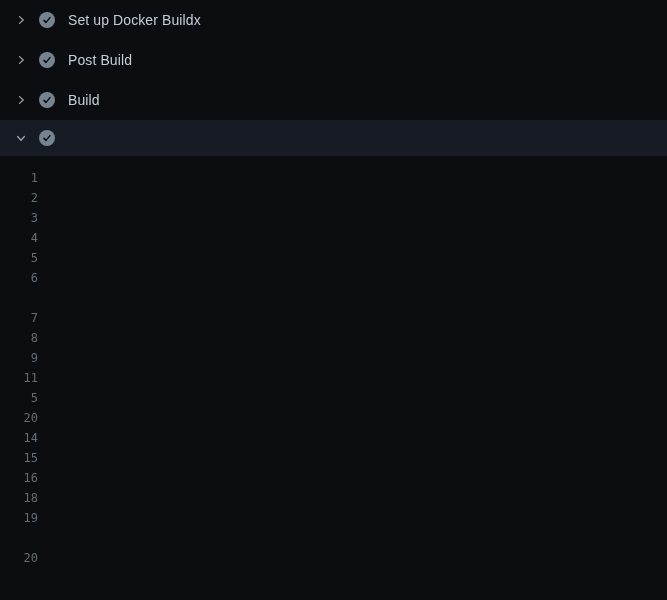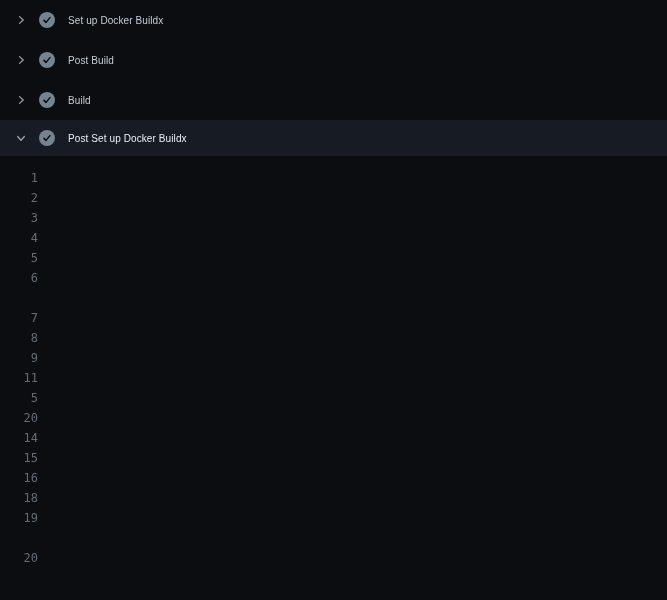--- a/index.html
+++ b/index.html
@@ -18,21 +18,21 @@
   .chev{
     width:18px;height:16px;display:flex;align-items:center;justify-content:center;
     color:#9aa4af;flex:none;
   }
   .check{
     width:16px;height:16px;border-radius:50%;background:#768390;
     display:flex;align-items:center;justify-content:center;
     margin-left:9px;flex:none;
   }
   .step-label{
-    margin-left:13px;font-size:10px;color:#c4cdd6;letter-spacing:.1px;
+    margin-left:13px;font-size:14px;color:#c4cdd6;letter-spacing:.1px;
     white-space:nowrap;
   }
   .step.expanded .step-label{color:#e6edf3;}
   
   .log{
     padding-top:12px;
     font-family:"DejaVu Sans Mono","Liberation Mono",monospace;
     font-size:12px;line-height:20px;color:#aeb6bf;
   }
   .row{
@@ -98,21 +98,20 @@
       <span class="chev">
         <svg width="12" height="12" viewBox="0 0 16 16">
             <path d="M3.5 6l4.5 5 4.5-5" stroke="currentColor" stroke-width="1.7" fill="none" stroke-linecap="round" stroke-linejoin="round"></path>
           </svg>
       </span>
       <span class="check">
         <svg width="10" height="10" viewBox="0 0 16 16">
             <path d="M3.2 8.6l3.2 3.2 6.4-7.6" stroke="#0b0d11" stroke-width="2.4" fill="none" stroke-linecap="round" stroke-linejoin="round"></path>
           </svg>
       </span>
-      <span class="step-label">Post Set up Docker Buildx</span>
     </div>
 
   </div>
 
   <div class="log">
 
     <div class="row lvl0">
       <span class="num">1</span>
     </div>
 

